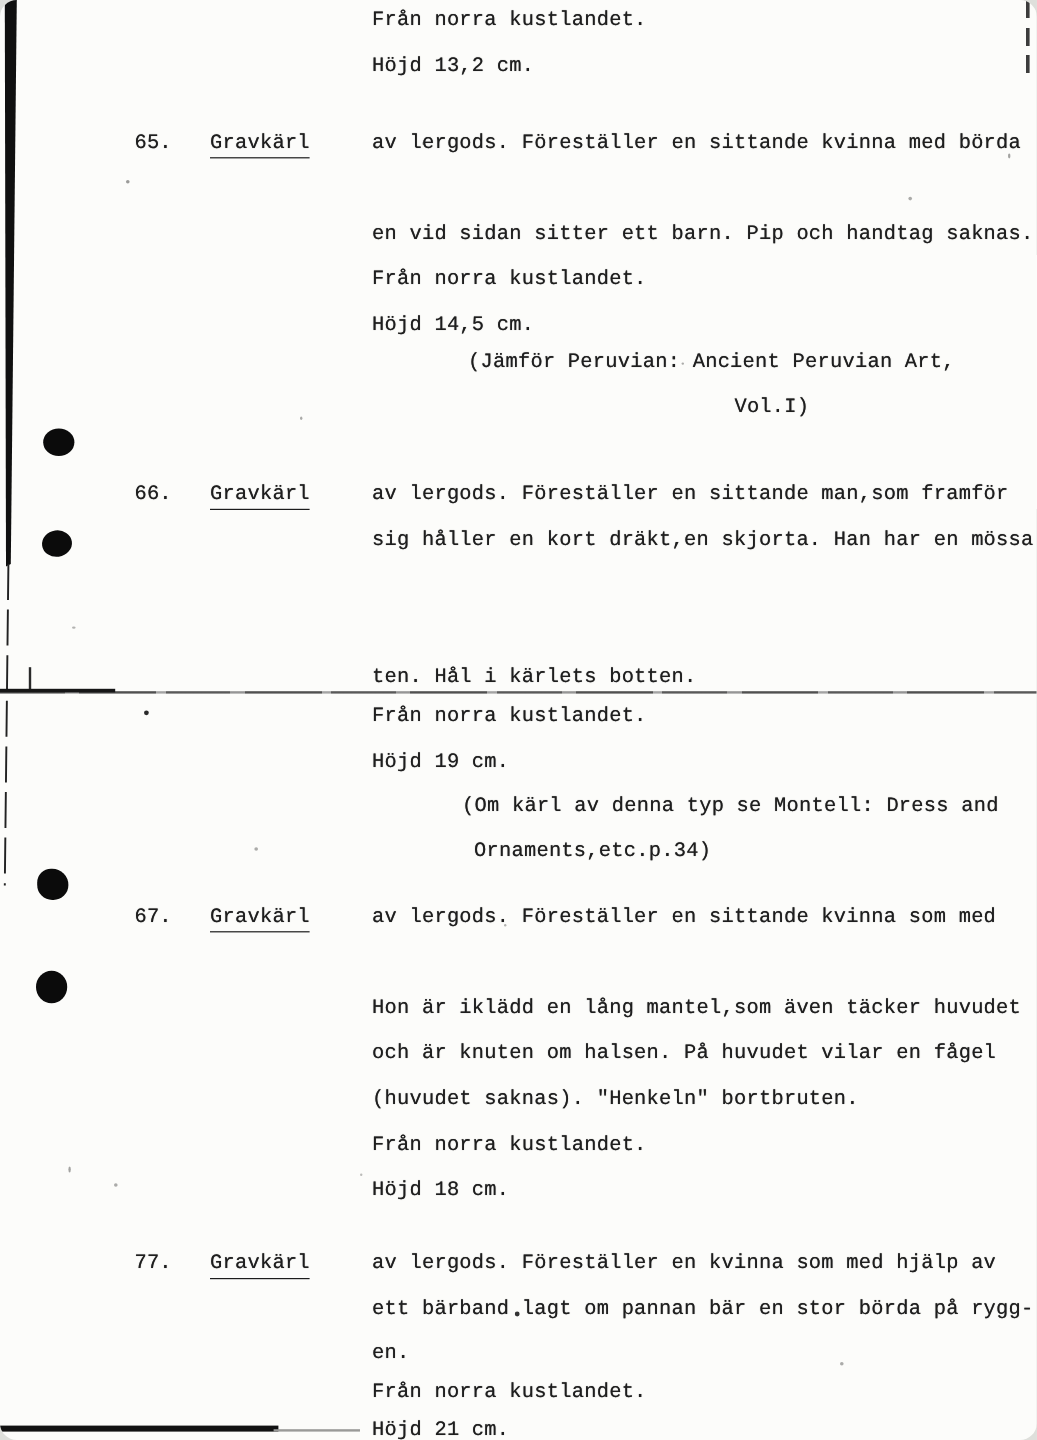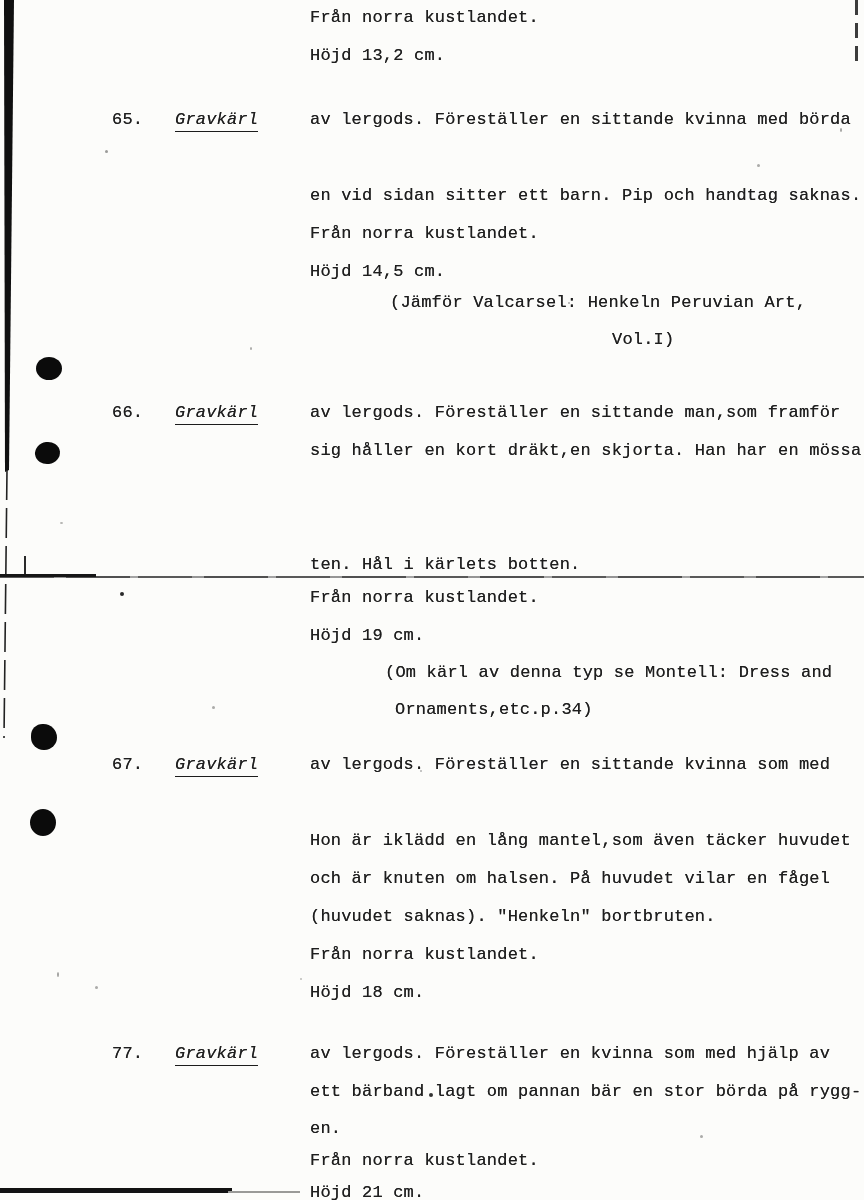--- a/index.html
+++ b/index.html
@@ -1,26 +1,26 @@
 <!DOCTYPE html>
 <html><head>
 <meta charset="utf-8">
 <style>
   html,body{margin:0;padding:0;background:#dedfdb;}
   .page{
     position:relative;width:864px;height:1200px;margin:0 auto;
     background:#fcfcfa;overflow:hidden;
     font-family:"Liberation Mono","DejaVu Sans Mono",monospace;
-    font-size:17px;letter-spacing:0.2px;color:#1e1e1e;
+    font-size:17px;letter-spacing:0.2px;color:#1e1e1e;border-radius:14px;
   }
   .ln{
     position:absolute;white-space:pre;line-height:20px;
     text-shadow:0 0 0.6px rgba(25,25,25,0.8);
   }
-  .title{border-bottom:1.7px solid #1c1c1c;padding-bottom:1px;font-style:italic;}
+  .title{border-bottom:1.7px solid #1c1c1c;padding-bottom:1px;}
   .hole{position:absolute;background:#0b0b0b;border-radius:50%;}
   .hole-1{left:36px;top:357px;width:26px;height:23px;}
   .hole-2{left:35px;top:442px;width:25px;height:22px;transform:rotate(-8deg);}
   .hole-3{left:31px;top:724px;width:26px;height:26px;border-radius:46% 54% 50% 50%;}
   .hole-4{left:30px;top:809px;width:26px;height:27px;}
   .seam-main{
     position:absolute;left:0;top:576px;width:864px;height:2px;
     background:repeating-linear-gradient(90deg,#474747 0 54px,#8a8a8a 54px 66px,#3d3d3d 66px 130px,#9a9a9a 130px 138px);
     opacity:0.9;
   }
@@ -73,21 +73,21 @@
 
   <div class="ln" style="left:310px;top:8px">Från norra kustlandet.</div>
   <div class="ln" style="left:310px;top:46px">Höjd 13,2 cm.</div>
 
   <div class="ln" style="left:112px;top:110px">65.</div>
   <div class="ln title" style="left:175px;top:110px">Gravkärl</div>
   <div class="ln" style="left:310px;top:110px">av lergods. Föreställer en sittande kvinna med börda</div>
   <div class="ln" style="left:310px;top:186px">en vid sidan sitter ett barn. Pip och handtag saknas.</div>
   <div class="ln" style="left:310px;top:224px">Från norra kustlandet.</div>
   <div class="ln" style="left:310px;top:262px">Höjd 14,5 cm.</div>
-  <div class="ln" style="left:390px;top:293px">(Jämför Valcarsel: Henkeln Peruvian Art,</div>
+  <div class="ln" style="left:390px;top:293px">(Jämför Peruvian: Ancient Peruvian Art,</div>
   <div class="ln" style="left:612px;top:330px">Vol.I)</div>
 
   <div class="ln" style="left:112px;top:403px">66.</div>
   <div class="ln title" style="left:175px;top:403px">Gravkärl</div>
   <div class="ln" style="left:310px;top:403px">av lergods. Föreställer en sittande man,som framför</div>
   <div class="ln" style="left:310px;top:441px">sig håller en kort dräkt,en skjorta. Han har en mössa</div>
   <div class="ln" style="left:310px;top:555px">ten. Hål i kärlets botten.</div>
   <div class="ln" style="left:310px;top:588px">Från norra kustlandet.</div>
   <div class="ln" style="left:310px;top:626px">Höjd 19 cm.</div>
   <div class="ln" style="left:385px;top:663px">(Om kärl av denna typ se Montell: Dress and</div>

